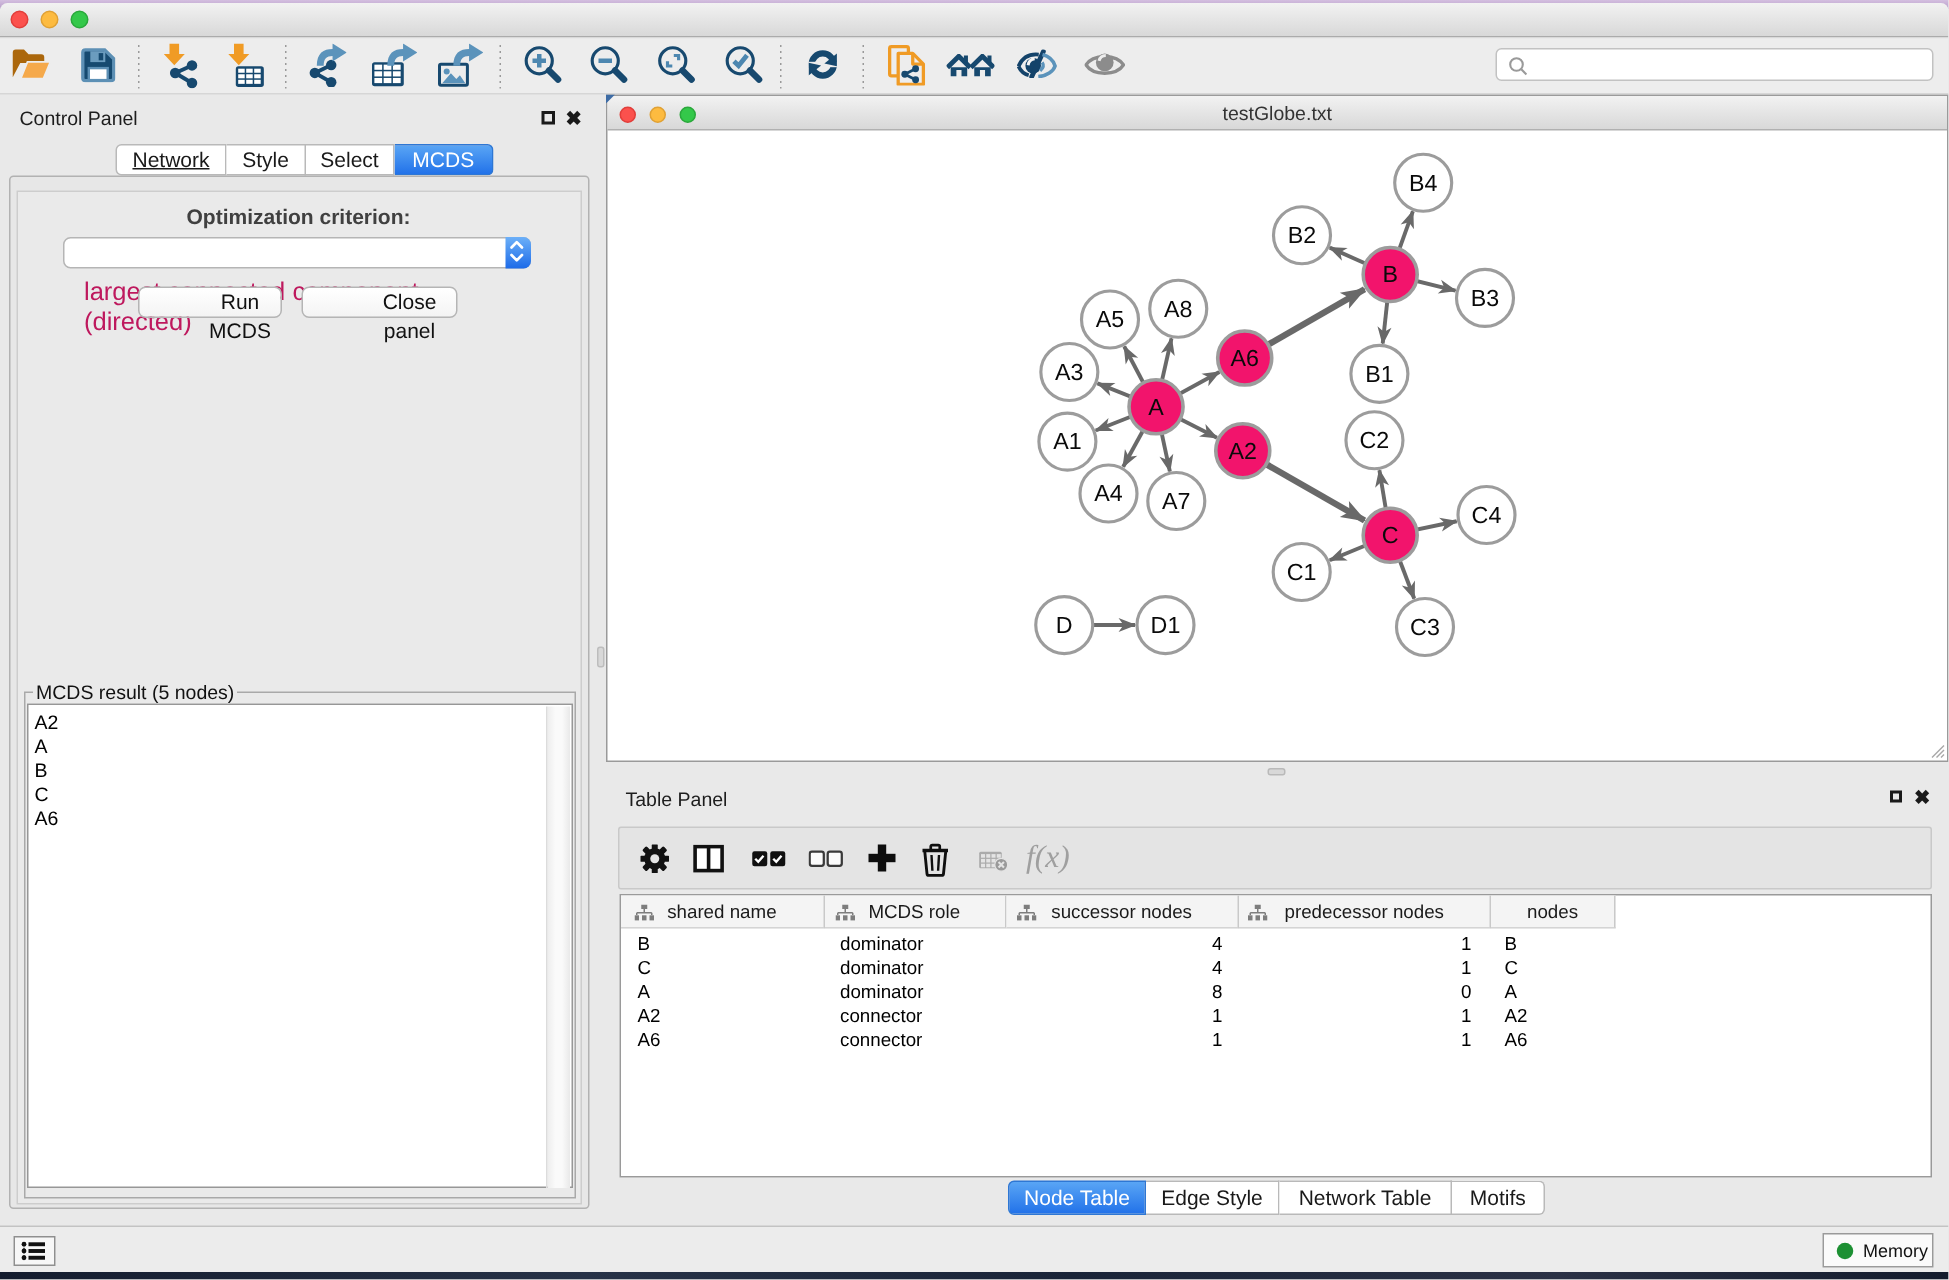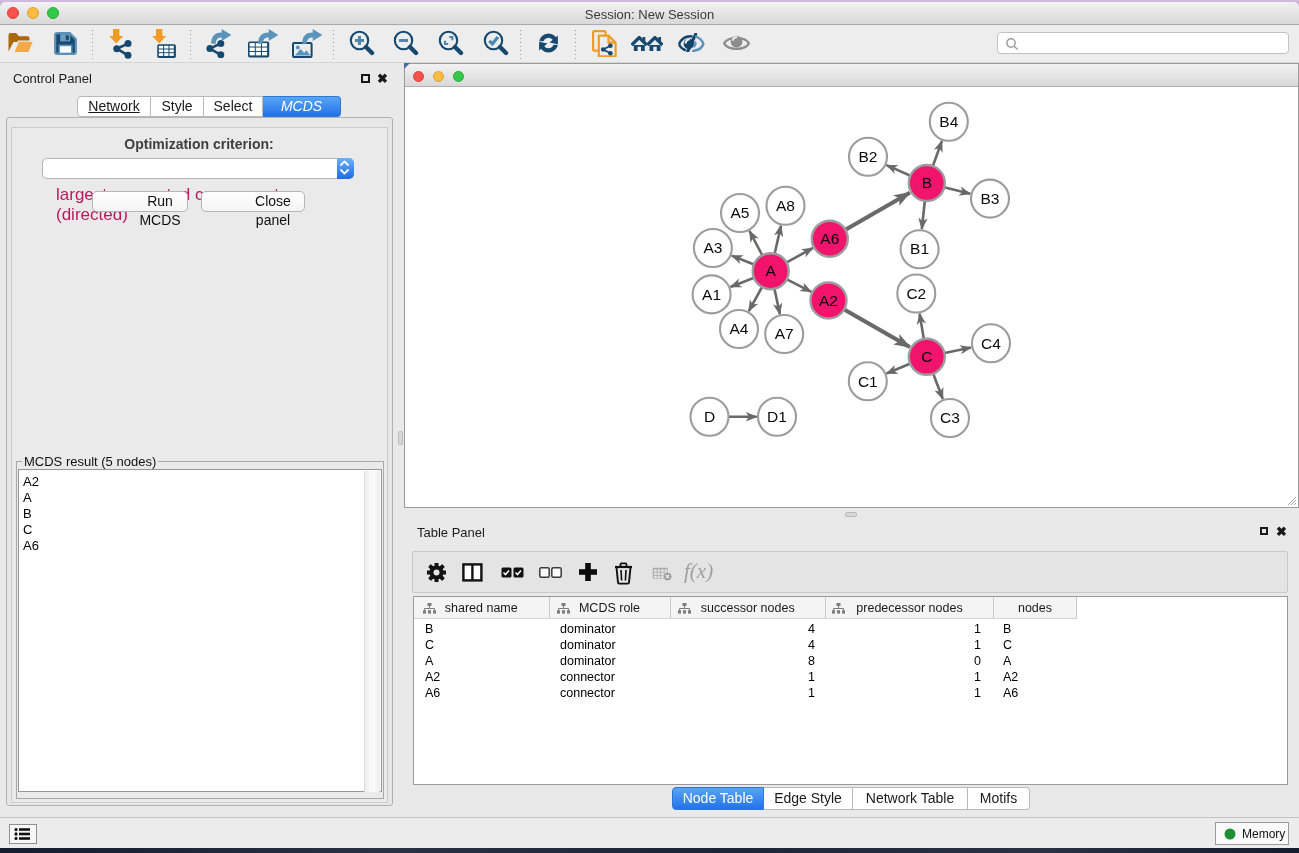--- a/index.html
+++ b/index.html
@@ -59,21 +59,20 @@
 #membtn { left:1215px; top:822px; width:74px; height:23px; background:#fafafa; border:1px solid #9a9a9a; font-size:12px; color:#111; }
 #darkstrip { left:0; top:848px; width:1299px; height:5px; background:linear-gradient(90deg,#141c2e,#273247 30%,#1a2438 55%,#2b3145 80%,#131b2c); }
 </style>
 </head>
 <body>
 <div class="abs" id="desktop"></div>
 <div class="abs" id="titlebar">
   <div class="light" style="left:7px;background:#fb514d;border:1px solid #e13e3a;"></div>
   <div class="light" style="left:27px;background:#fdbb40;border:1px solid #e0a134;"></div>
   <div class="light" style="left:47px;background:#34c84a;border:1px solid #2aa83b;"></div>
-  <div class="abs" id="titletext">Session: New Session</div>
 </div>
 <div class="abs" id="toolbar">
 
   <div class="tsep" style="left:92px;"></div>
   <div class="tsep" style="left:190px;"></div>
   <div class="tsep" style="left:333px;"></div>
   <div class="tsep" style="left:520px;"></div>
   <div class="tsep" style="left:575px;"></div>
   <div class="abs" id="searchbox">
     <svg width="14" height="14" style="position:absolute;left:7px;top:4px;" viewBox="0 0 14 14">
@@ -209,21 +208,21 @@
       <path d="M9.7,6.6 C10.2,4.4 12,3 14.2,3" fill="none" stroke="#ededed" stroke-width="2"></path>
     </svg>
 </div>
 
 <div class="abs" id="cp-title">Control Panel</div>
 <div class="abs wbtn-sq" style="left:361px;top:74px;"></div>
 <div class="abs wbtn-x" style="left:377px;top:73px;">✖</div>
 <div class="tab" style="left:77px;width:74px;border-radius:4px 0 0 4px;text-decoration:underline;">Network</div>
 <div class="tab" style="left:151px;width:53px;border-left:none;">Style</div>
 <div class="tab" style="left:204px;width:59px;border-left:none;">Select</div>
-<div class="tab tabsel" style="left:263px;width:78px;border-left:none;border-radius:0 4px 4px 0;font-style:italic;">MCDS</div>
+<div class="tab tabsel" style="left:263px;width:66px;border-left:none;border-radius:0 4px 4px 0;">MCDS</div>
 <div class="abs" id="cp-outer"></div>
 <div class="abs" id="cp-inner"></div>
 <div class="abs" id="optlabel">Optimization criterion:</div>
 <div class="abs" id="cp-select">
   <span class="txt">largest connected component (directed)</span>
   <div id="cp-spin">
     <svg width="15" height="19" viewBox="0 0 15 19" style="position:absolute;left:0;top:0;">
       <path d="M4 7 L7.5 3.4 L11 7" fill="none" stroke="#fff" stroke-width="1.8" stroke-linecap="round" stroke-linejoin="round"></path>
       <path d="M4 12 L7.5 15.6 L11 12" fill="none" stroke="#fff" stroke-width="1.8" stroke-linecap="round" stroke-linejoin="round"></path>
     </svg>
@@ -243,20 +242,21 @@
 </div>
 
 <div class="abs" id="netwin">
   <svg width="6" height="6" viewBox="0 0 6 6" style="position:absolute;left:-1px;top:-1px;z-index:5;">
       <path d="M0,0 H6 L0,6 Z" fill="#3e6ca5"></path>
     </svg>
   <div class="abs" id="nettitle">
     <div class="nlight" style="left:8px;background:#fb514d;border:1px solid #e13e3a;"></div>
     <div class="nlight" style="left:28px;background:#fdbb40;border:1px solid #e0a134;"></div>
     <div class="nlight" style="left:48px;background:#34c84a;border:1px solid #2aa83b;"></div>
+    <div class="abs" id="nettitletext">testGlobe.txt</div>
   </div>
 <svg class="abs" style="left:0;top:24px;" width="893" height="420" viewBox="0 0 893 420">
 <defs>
 <marker id="arr" markerUnits="userSpaceOnUse" markerWidth="13" markerHeight="10" refX="11.5" refY="5" orient="auto">
           <path d="M0.5,0.3 L12.5,5 L0.5,9.7 L3.8,5 z" fill="#696969"></path>
         </marker>
 <marker id="arrB" markerUnits="userSpaceOnUse" markerWidth="18" markerHeight="13" refX="16" refY="6.5" orient="auto">
           <path d="M0.5,0.4 L17.5,6.5 L0.5,12.6 L4.4,6.5 z" fill="#696969"></path>
         </marker>
 </defs>

